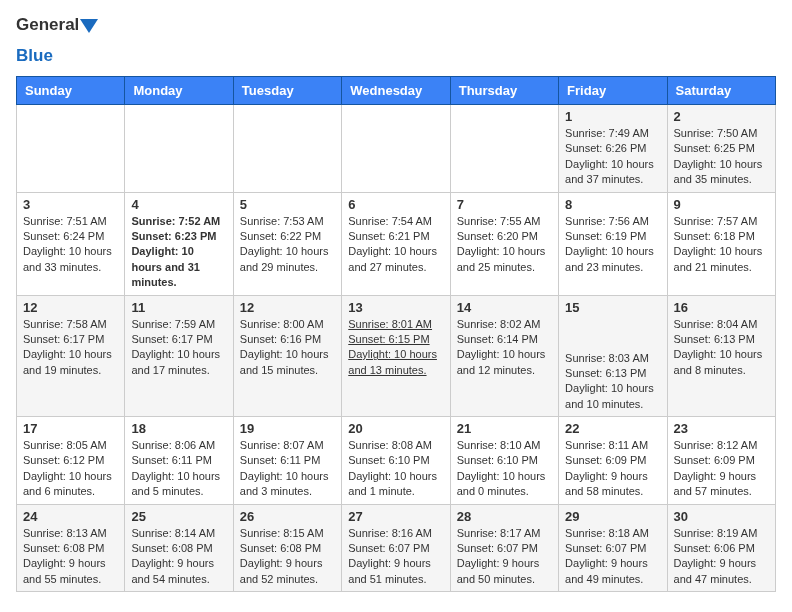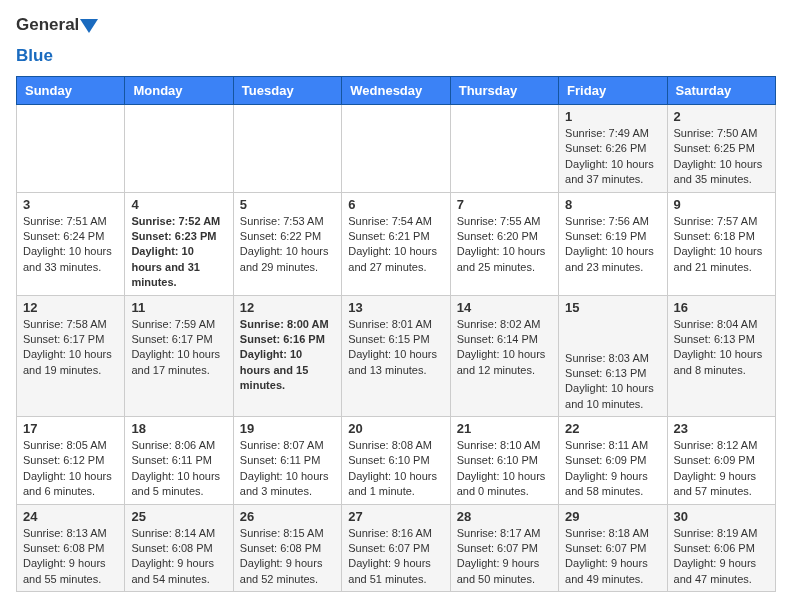--- a/index.html
+++ b/index.html
@@ -182,27 +182,27 @@
 Daylight: 10 hours and 19 minutes.</div>
         </td>
         <td>
           <span class="day-num">11</span>
           <div class="day-info" style="white-space: pre-line;">Sunrise: 7:59 AM
 Sunset: 6:17 PM
 Daylight: 10 hours and 17 minutes.</div>
         </td>
         <td>
           <span class="day-num">12</span>
-          <div class="day-info" style="white-space: pre-line; font-weight: bold;">Sunrise: 8:00 AM
+          <div class="day-info" style="white-space: pre-line;">Sunrise: 8:00 AM
 Sunset: 6:16 PM
 Daylight: 10 hours and 15 minutes.</div>
         </td>
         <td>
           <span class="day-num">13</span>
-          <div class="day-info" style="white-space: pre-line;">Sunrise: 8:01 AM
+          <div class="day-info" style="white-space: pre-line; text-decoration: underline;">Sunrise: 8:01 AM
 Sunset: 6:15 PM
 Daylight: 10 hours and 13 minutes.</div>
         </td>
         <td>
           <span class="day-num">14</span>
           <div class="day-info" style="white-space: pre-line;">Sunrise: 8:02 AM
 Sunset: 6:14 PM
 Daylight: 10 hours and 12 minutes.</div>
         </td>
         <td>

